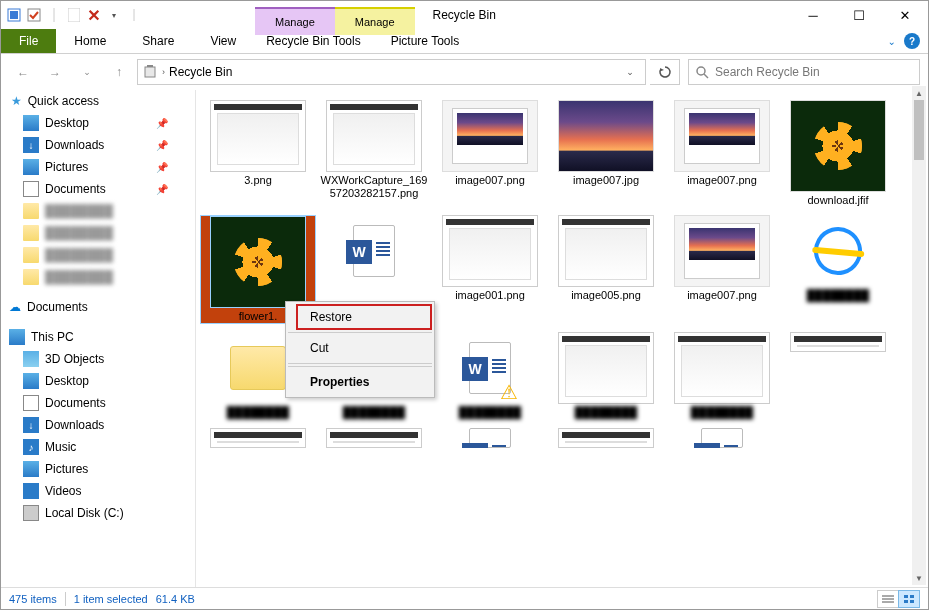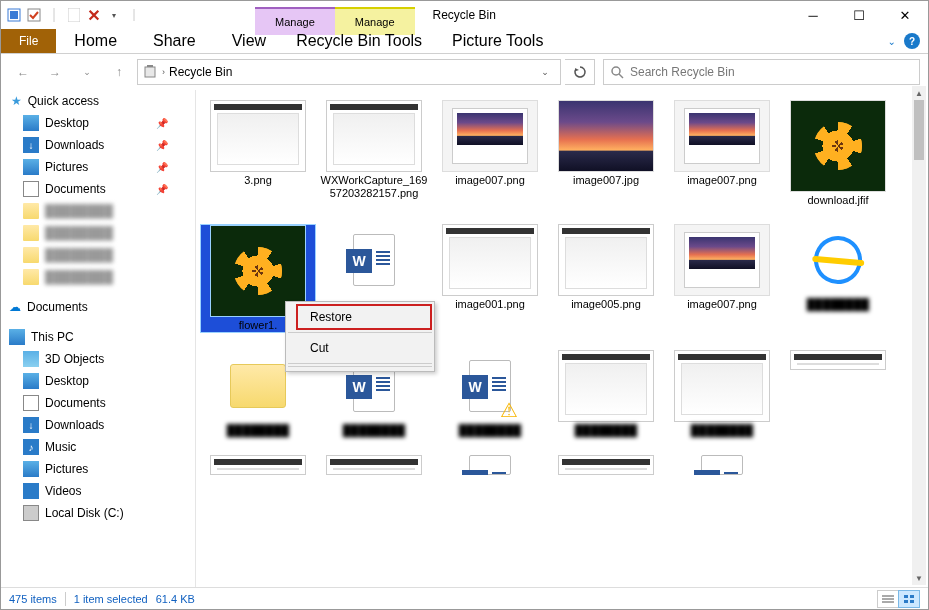--- a/index.html
+++ b/index.html
@@ -12,52 +12,52 @@
 .ribbon-tab-group { display: flex; margin-top: 12px; }
 .tab-context { height: 28px; display: flex; align-items: center; justify-content: center; font-size: 11px; padding: 0 20px; }
 .tab-context.purple { background: #e6c6f5; border-top: 2px solid #a060c0; }
 .tab-context.yellow { background: #f5f2a0; border-top: 2px solid #d6d000; }
 .title-text { padding-left: 18px; font-size: 12px; }
 .window-controls { margin-left: auto; display: flex; }
 .win-btn { width: 46px; height: 28px; display: flex; align-items: center; justify-content: center; font-size: 13px; }
 
 
 .ribbon { height: 25px; display: flex; align-items: stretch; border-bottom: 1px solid #d0d0d0; }
-.file-tab { background: #a16207; color: #fff; padding: 4px 18px; font-size: 12px; display: flex; align-items: center; }
-.tab { padding: 4px 18px; font-size: 16px; display: flex; align-items: center; }
+.file-tab { background: #4d7c0f; color: #fff; padding: 4px 18px; font-size: 12px; display: flex; align-items: center; }
+.tab { padding: 4px 18px; font-size: 12px; display: flex; align-items: center; }
 .ribbon-right { margin-left: auto; display: flex; align-items: center; padding-right: 8px; gap: 8px; }
 .help-icon { width: 16px; height: 16px; background: #1979ca; color: #fff; border-radius: 50%; display: flex; align-items: center; justify-content: center; font-size: 10px; font-weight: bold; }
 
 
 .addrbar { height: 36px; display: flex; align-items: center; padding: 4px 8px; gap: 4px; }
 .nav-btn { width: 28px; height: 28px; display: flex; align-items: center; justify-content: center; color: #888; }
 .address-box { flex: 1; height: 26px; border: 1px solid #ccc; display: flex; align-items: center; padding: 0 4px; gap: 4px; }
 .addr-dropdown { width: 22px; text-align: center; color: #555; }
 .refresh-box { width: 30px; height: 26px; border: 1px solid #ccc; border-left: none; display: flex; align-items: center; justify-content: center; }
-.search-box { width: 317px; height: 26px; border: 1px solid #ccc; margin-left: 4px; display: flex; align-items: center; padding: 0 6px; color: #777; gap: 6px; }
+.search-box { width: 232px; height: 26px; border: 1px solid #ccc; margin-left: 4px; display: flex; align-items: center; padding: 0 6px; color: #777; gap: 6px; }
 
 
 .main { display: flex; height: 498px; }
 .sidebar { width: 195px; border-right: 1px solid #e5e5e5; overflow-y: auto; background: #fff; position: relative; }
 .side-item { display: flex; align-items: center; height: 22px; padding-left: 22px; gap: 6px; font-size: 12px; }
 .side-item.header { padding-left: 10px; }
 .side-item.section { padding-left: 8px; margin-top: 8px; }
 .side-icon { width: 16px; height: 16px; flex-shrink: 0; }
 .pin { margin-left: auto; margin-right: 26px; color: #888; font-size: 10px; }
 .blurred-text { filter: blur(2px); color: #999; }
 .folder-icon { background: linear-gradient(#ffe9a8, #f7d96e); border-radius: 1px; }
 
 .content { flex: 1; overflow: auto; padding: 10px 4px; position: relative; }
-.grid { display: grid; grid-template-columns: repeat(6, 116px); gap: 17px 0; }
+.grid { display: grid; grid-template-columns: repeat(6, 116px); gap: 8px 0; }
 .item { display: flex; flex-direction: column; align-items: center; width: 116px; }
 .thumb { width: 96px; height: 72px; border: 1px solid #ddd; background: #f4f4f4; display: flex; align-items: center; justify-content: center; position: relative; overflow: hidden; }
 .thumb.tall { height: 92px; }
 .label { font-size: 11px; text-align: center; margin-top: 2px; max-width: 110px; word-wrap: break-word; line-height: 1.2; }
 .label.blurred { filter: blur(2px); }
-.selected { background: #1d4ed8; border: 1px solid #99d1ff; }
+.selected { background: #c2410c; border: 1px solid #99d1ff; }
 .selected .thumb { border-color: #99d1ff; }
 
 
 .sunset-thumb { background: linear-gradient(#3a3470 0%, #6b4a8a 30%, #e67050 55%, #ffb060 70%, #2a2a4a 72%, #101025 100%); }
 .flower-thumb { background: #0b2a0b; display: flex; align-items: center; justify-content: center; }
 .flower { width: 40px; height: 40px; background: radial-gradient(circle, #6b3510 0 20%, #ffb020 20% 55%, transparent 55%); position: relative; }
 .flower::before, .flower::after { content: ""; position: absolute; inset: -4px; background: conic-gradient(#ffb020 0 10%, transparent 10% 20%, #ffb020 20% 30%, transparent 30% 40%, #ffb020 40% 50%, transparent 50% 60%, #ffb020 60% 70%, transparent 70% 80%, #ffb020 80% 90%, transparent 90%); border-radius: 50%; }
 .screenshot-thumb { background: #fff; border: 1px solid #ccc; }
 .screenshot-thumb::before { content:""; position:absolute; top:3px; left:3px; right:3px; height:6px; background:#333; }
 .screenshot-thumb::after { content:""; position:absolute; top:12px; left:6px; right:6px; bottom:6px; background: linear-gradient(#f0f0f0, #fff); border:1px solid #ddd; }
@@ -387,20 +387,21 @@
     </div>
   </div>
 </div>
 
 <div class="context-menu">
   <div class="ctx-item sel">Restore</div>
   <div class="ctx-sep"></div>
   <div class="ctx-item">Cut</div>
   <div class="ctx-sep"></div>
   <div class="ctx-sep"></div>
+  <div class="ctx-item bold">Properties</div>
 </div>
 
 <div class="scrollbar-v">
   <div class="scroll-arr" style="top:0;">▲</div>
   <div class="scroll-thumb"></div>
   <div class="scroll-arr" style="bottom:0;">▼</div>
 </div>
 
 <div class="statusbar">
   <span>475 items</span>

